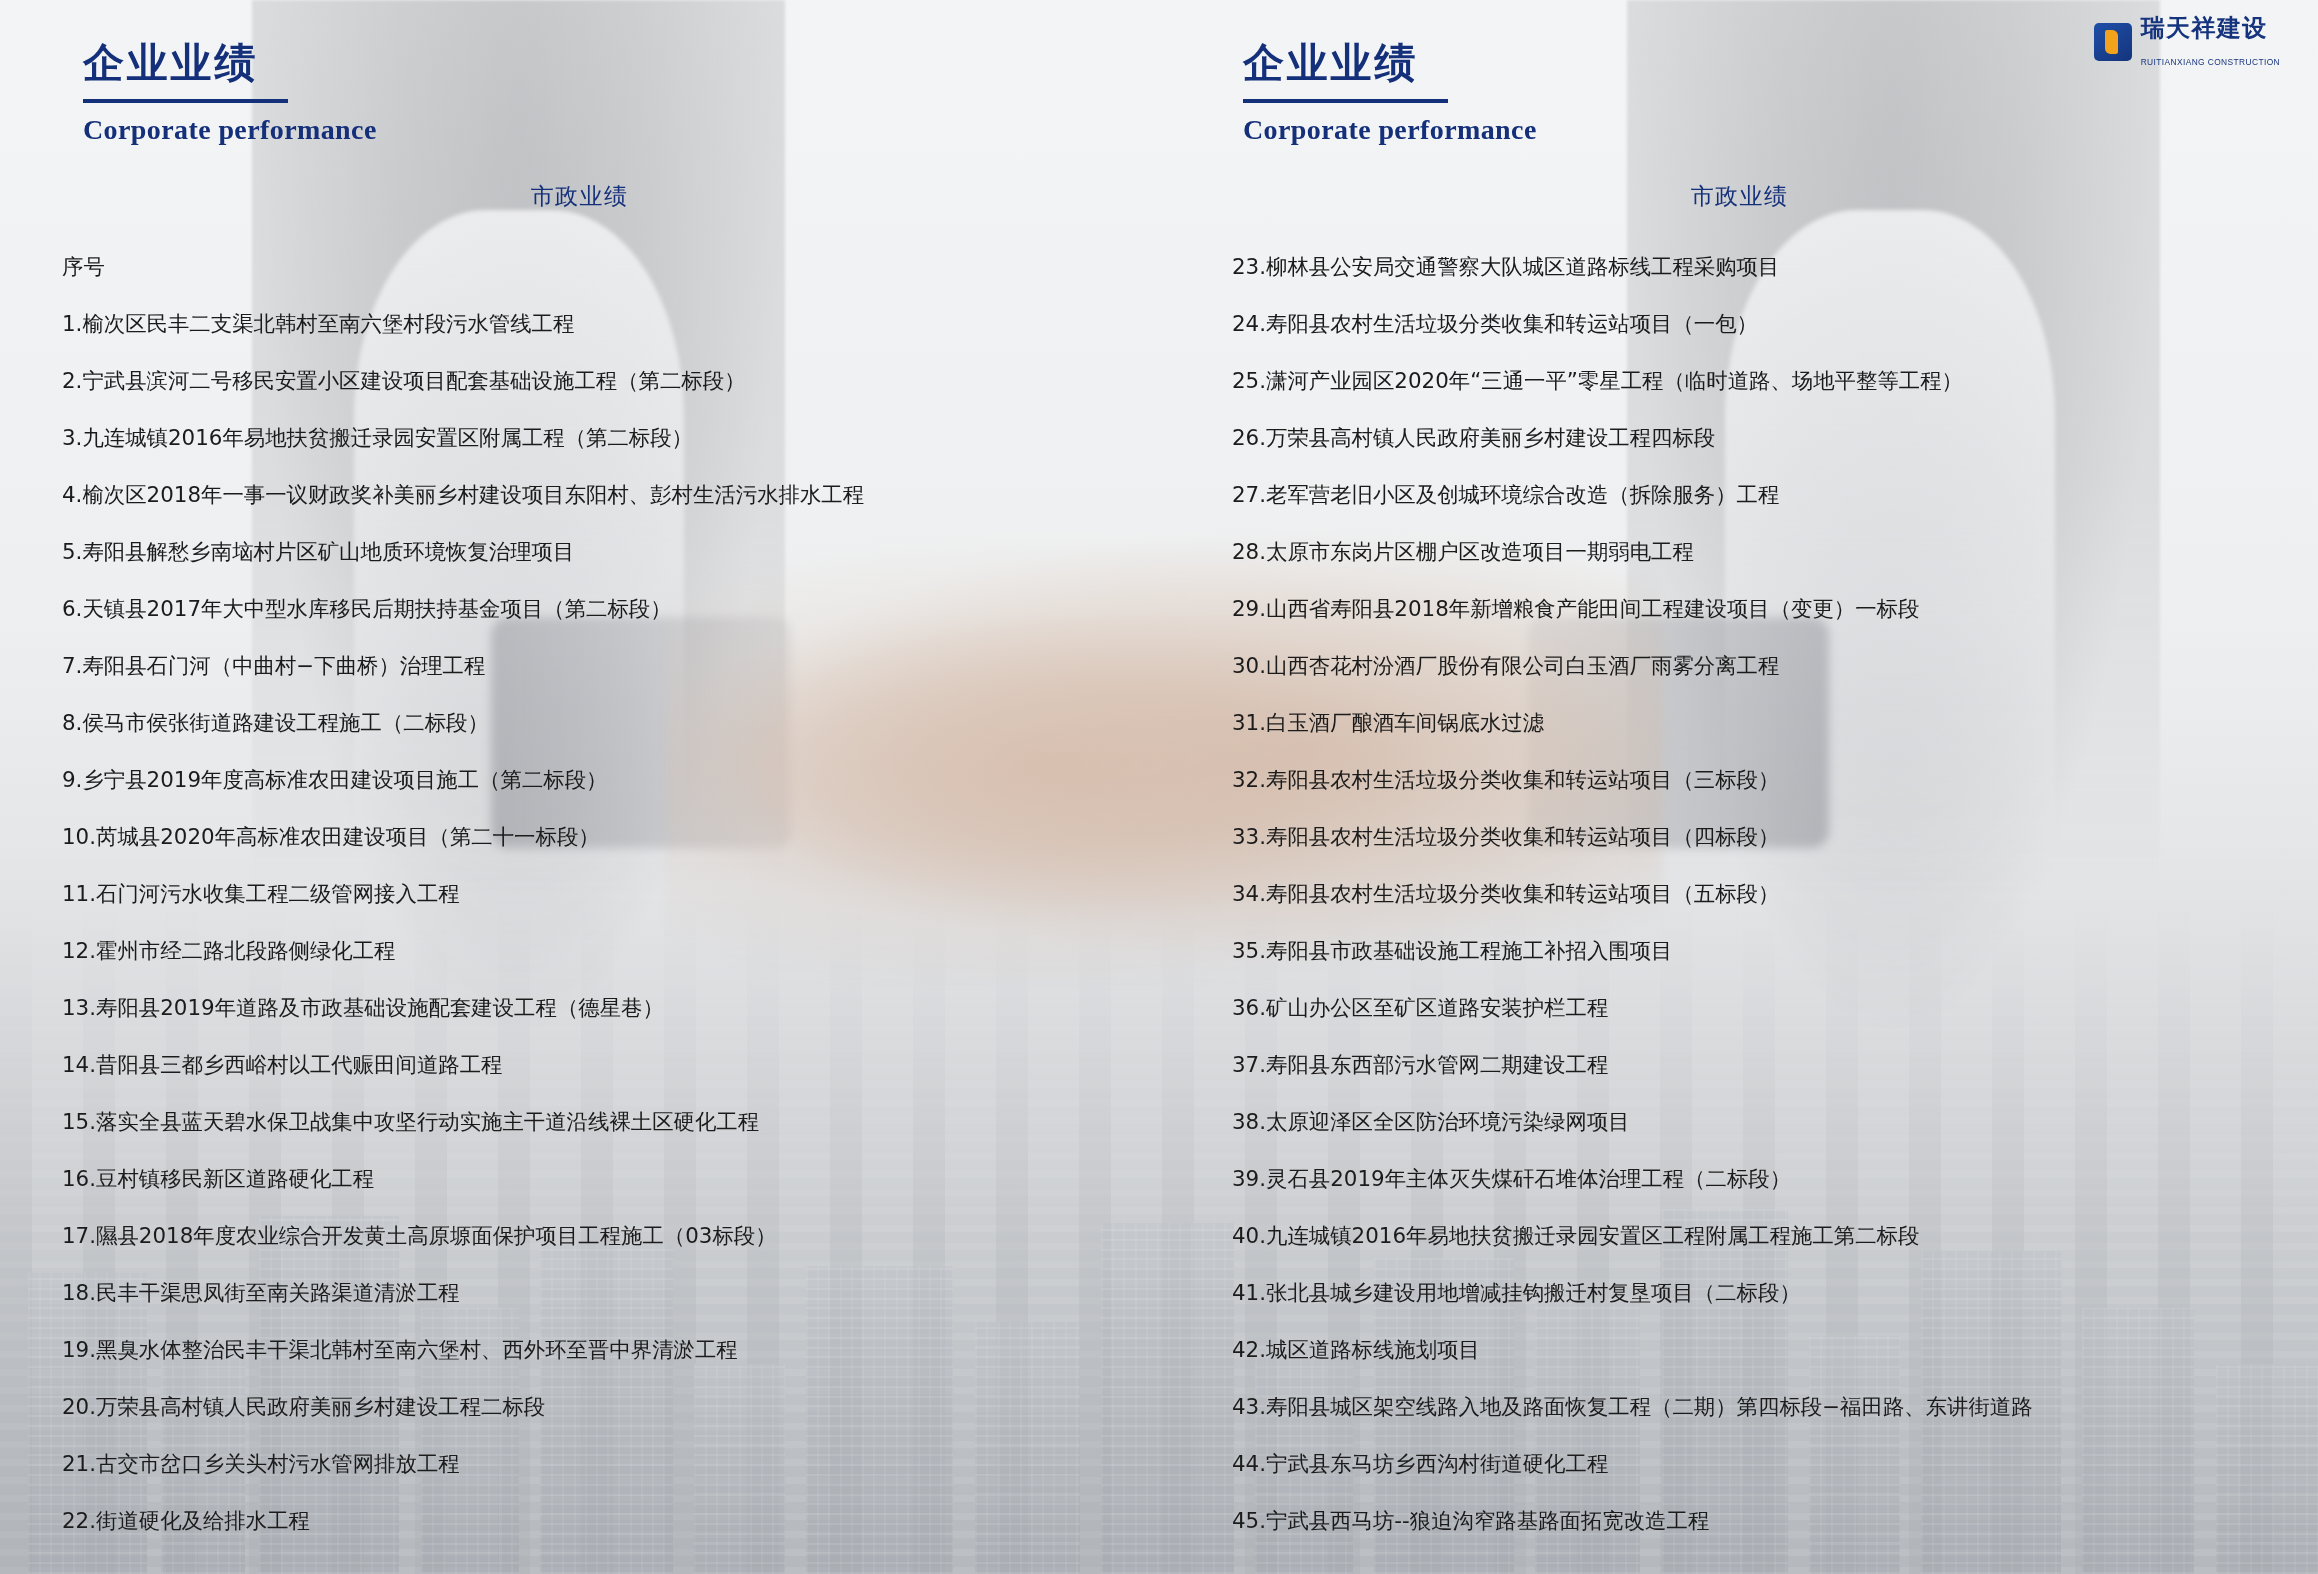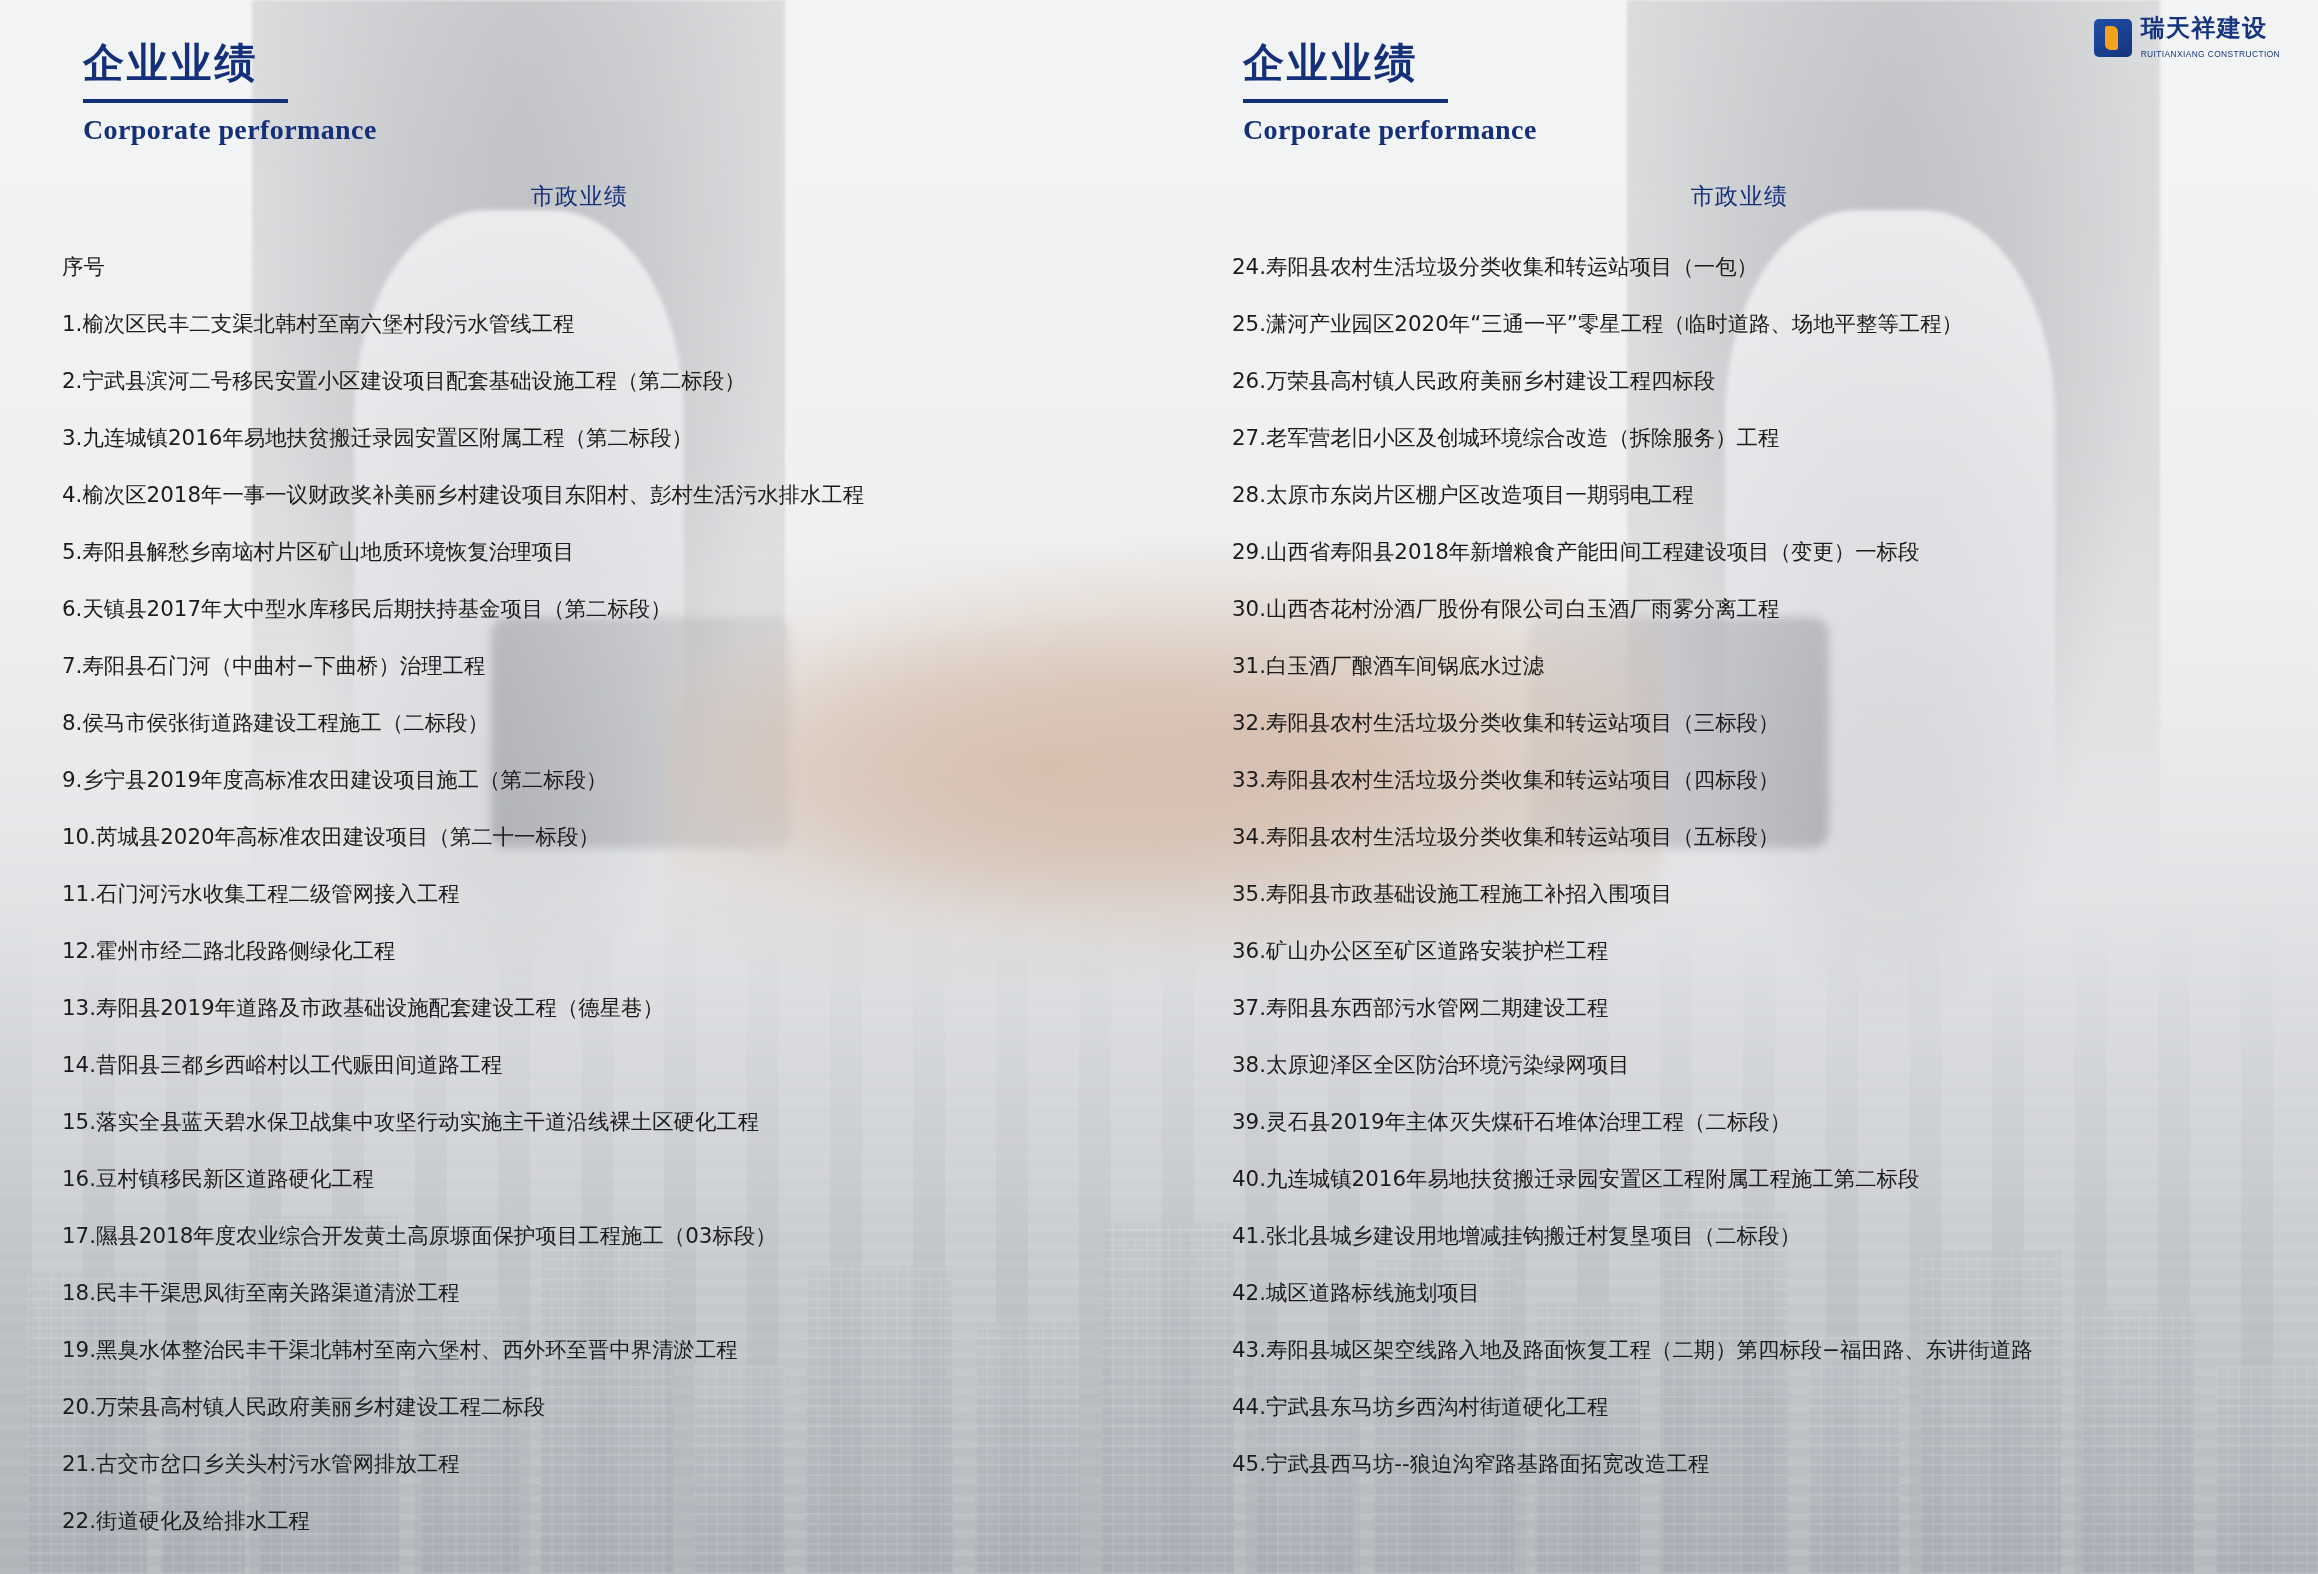--- a/index.html
+++ b/index.html
@@ -121,21 +121,21 @@
     background:linear-gradient(145deg,#1f4fa8,#14347c);
     position:relative;flex:0 0 auto;
   }
   .logo .mark:after{
     content:"";position:absolute;left:11.2px;top:7px;width:12.6px;height:24px;
     background:#f3a21c;border-radius:2.1px 5.6px 2.1px 5.6px;
   }
   .logo .txt{display:flex;flex-direction:column;line-height:1.05;}
   .logo .t1{font-size:24px;font-weight:bold;color:#16347e;letter-spacing:1.4px;
     font-family:"DejaVu Sans","Liberation Sans",sans-serif;}
-  .logo .t2{font-size:8.4px;color:#16347e;letter-spacing:0.4px;margin-top:9px;
+  .logo .t2{font-size:8.4px;color:#16347e;letter-spacing:0.4px;margin-top:17px;
     font-family:"Liberation Sans",sans-serif;}
 </style>
 </head>
 <body>
 
 <div class="bg">
   <div class="city"></div>
   <div class="blockrow">
     <div class="blk" style="left:28px;width:119px;height:301px"></div>
     <div class="blk" style="left:161px;width:84px;height:231px"></div>
@@ -202,20 +202,21 @@
   </div>
 
   <div class="col right">
     <div class="hdr">
       <div class="cn">企业业绩</div>
       <div class="underline"></div>
       <div class="en">Corporate performance</div>
     </div>
     <div class="subtitle">市政业绩</div>
     <div class="inner">
+      <div class="row">23.柳林县公安局交通警察大队城区道路标线工程采购项目</div>
       <div class="row">24.寿阳县农村生活垃圾分类收集和转运站项目（一包）</div>
       <div class="row">25.潇河产业园区2020年“三通一平”零星工程（临时道路、场地平整等工程）</div>
       <div class="row">26.万荣县高村镇人民政府美丽乡村建设工程四标段</div>
       <div class="row">27.老军营老旧小区及创城环境综合改造（拆除服务）工程</div>
       <div class="row">28.太原市东岗片区棚户区改造项目一期弱电工程</div>
       <div class="row">29.山西省寿阳县2018年新增粮食产能田间工程建设项目（变更）一标段</div>
       <div class="row">30.山西杏花村汾酒厂股份有限公司白玉酒厂雨雾分离工程</div>
       <div class="row">31.白玉酒厂酿酒车间锅底水过滤</div>
       <div class="row">32.寿阳县农村生活垃圾分类收集和转运站项目（三标段）</div>
       <div class="row">33.寿阳县农村生活垃圾分类收集和转运站项目（四标段）</div>

